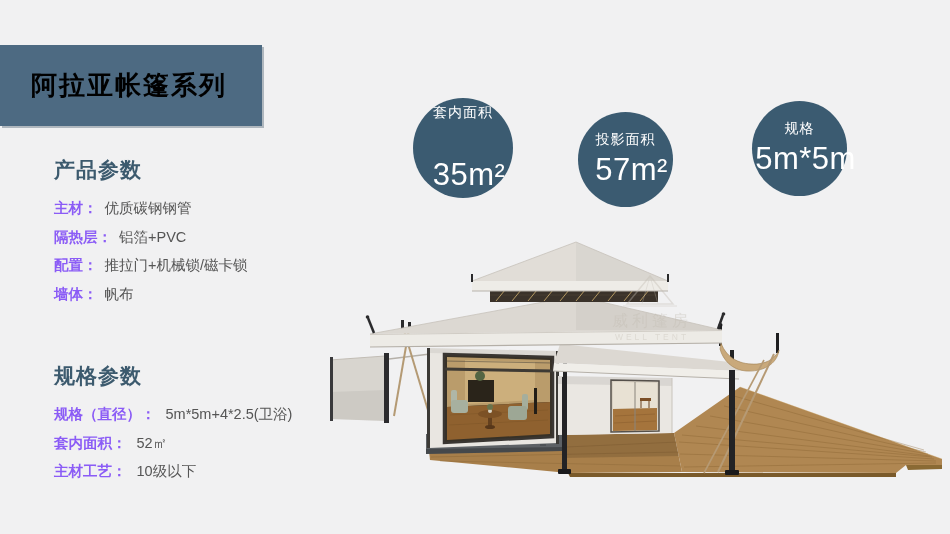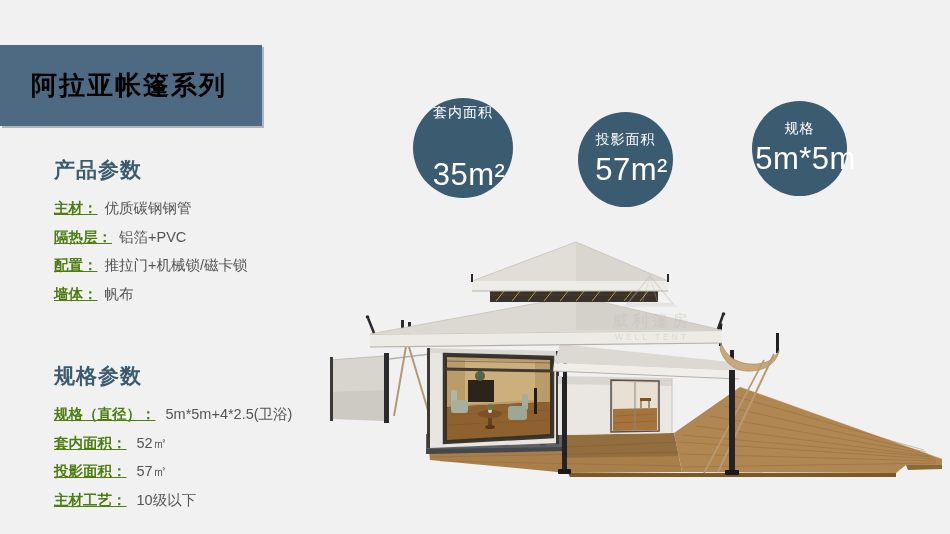--- a/index.html
+++ b/index.html
@@ -24,21 +24,21 @@
   }
   
   .section{position:absolute;left:44px;white-space:nowrap;margin-left:10px;}
   .section.product{top:156px;}
   .section.spec{top:362px;}
   .section h2{
     margin:0 0 10px 0;font-size:21px;letter-spacing:1px;
     color:var(--heading);font-weight:bold;
   }
   .param-row{font-size:14.5px;line-height:28.5px;color:#555;}
-  .param-row b{color:#4d7c0f;font-weight:bold;margin-right:7px;text-decoration:underline;}
+  .param-row b{color:#8b5cf6;font-weight:bold;margin-right:7px;}
   .section.spec .param-row b{margin-right:10px;}
   
   .badge{
     position:absolute;border-radius:50%;background:var(--badge-bg);color:#fff;
     display:flex;flex-direction:column;align-items:center;justify-content:center;
     text-align:center;
   }
   .badge-1{left:413px;top:98px;width:100px;height:100px;gap:32px;}
   .badge-2{left:578px;top:112px;width:95px;height:95px;}
   .badge-3{left:752px;top:101px;width:95px;height:95px;}
@@ -74,23 +74,20 @@
     </div>
   </div>
 
   <div class="section spec">
     <h2>规格参数</h2>
     <div class="param-row">
       <b>规格（直径）：</b><span>5m*5m+4*2.5(卫浴)</span>
     </div>
     <div class="param-row">
       <b>套内面积：</b><span>52㎡</span>
-    </div>
-    <div class="param-row">
-      <b>投影面积：</b><span>57㎡</span>
     </div>
     <div class="param-row">
       <b>主材工艺：</b><span>10级以下</span>
     </div>
   </div>
 
   <div class="badge badge-1">
     <span class="lbl">套内面积</span>
     <span class="val">35m²</span>
   </div>

